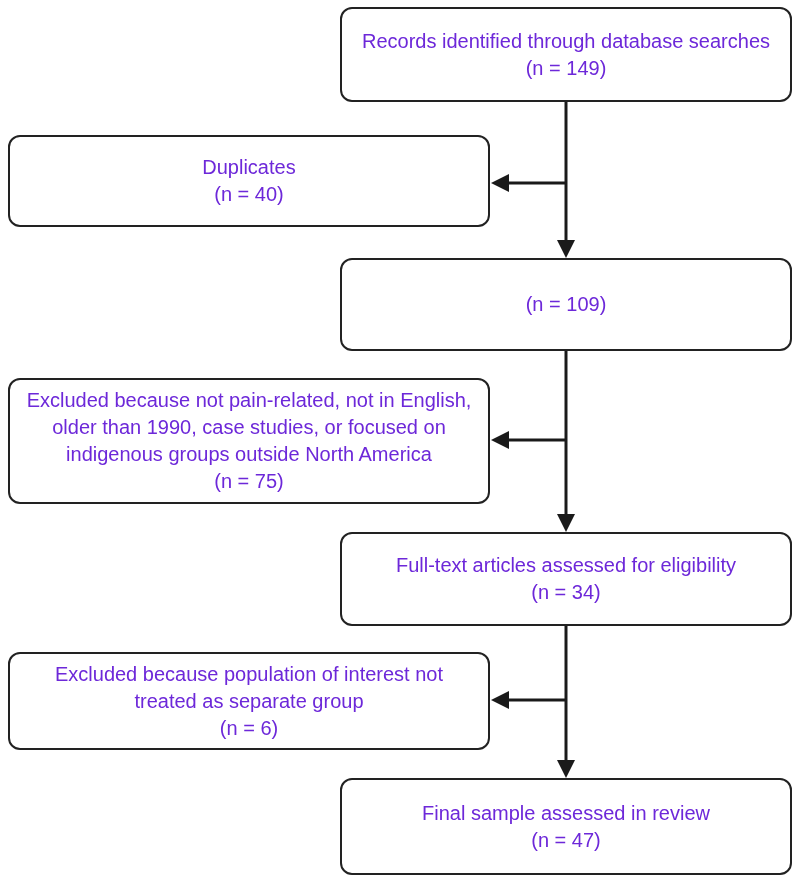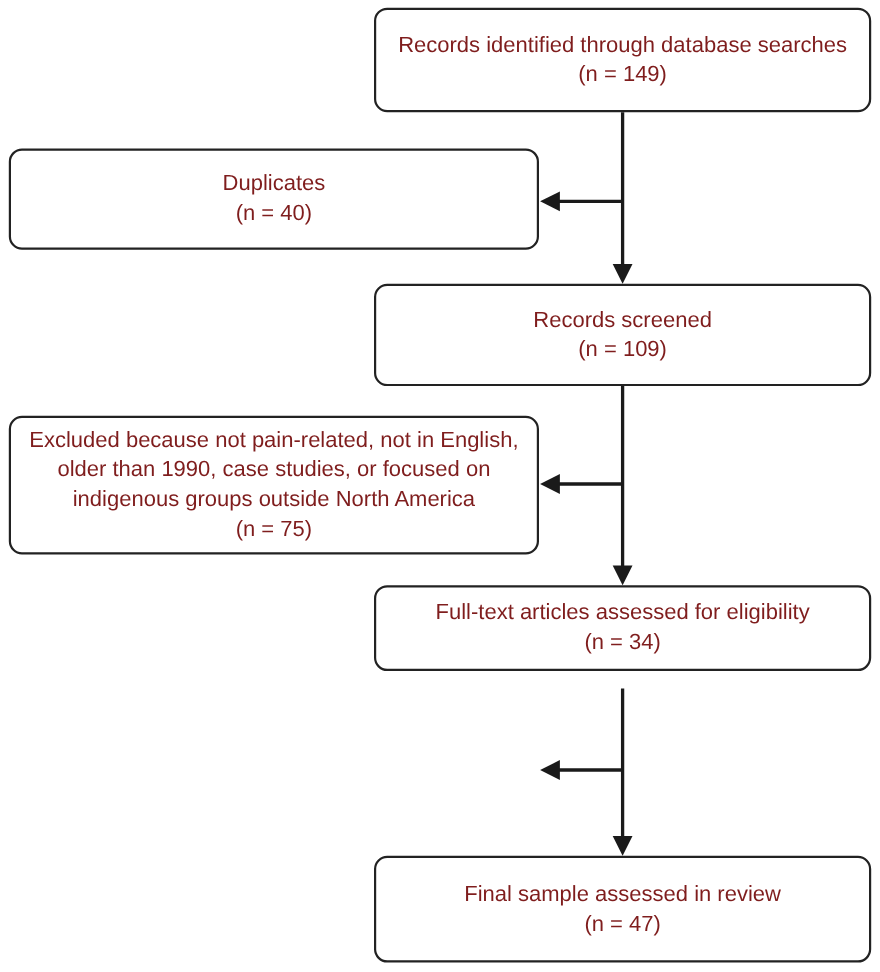--- a/index.html
+++ b/index.html
@@ -6,21 +6,21 @@
     margin: 0;
     padding: 0;
     background: #ffffff;
   }
   #canvas {
     position: relative;
     width: 800px;
     height: 884px;
     background: #ffffff;
     font-family: "Liberation Sans", sans-serif;
-    color: #7f1d1d;
+    color: #6d28d9;
     overflow: hidden;
   }
   #connectors {
     position: absolute;
     left: 0;
     top: 0;
     width: 800px;
     height: 884px;
     pointer-events: none;
   }
@@ -37,21 +37,21 @@
     text-align: center;
     font-size: 20px;
     line-height: 27px;
     padding: 2px 12px;
   }
   .node .count {
   }
   
   .n-identified { left: 340px; top: 7px;   width: 452px; height: 95px; }
   .n-screened   { left: 340px; top: 258px; width: 452px; height: 93px; }
-  .n-fulltext   { left: 340px; top: 532px; width: 452px; height: 78px; }
+  .n-fulltext   { left: 340px; top: 532px; width: 452px; height: 94px; }
   .n-final      { left: 340px; top: 778px; width: 452px; height: 97px; }
   
   .n-duplicates { left: 8px; top: 135px; width: 482px; height: 92px; }
   .n-excl1      { left: 8px; top: 378px; width: 482px; height: 126px; }
   .n-excl2      { left: 8px; top: 652px; width: 482px; height: 98px; }
 </style>
 </head>
 <body>
 
 <div id="canvas">
@@ -93,33 +93,36 @@
     <div class="label">Records identified through database searches</div>
     <div class="count">(n = 149)</div>
   </div>
 
   <div class="node n-duplicates">
     <div class="label">Duplicates</div>
     <div class="count">(n = 40)</div>
   </div>
 
   <div class="node n-screened">
-    <div class="label">Records screened</div>
     <div class="count">(n = 109)</div>
   </div>
 
   <div class="node n-excl1">
     <div class="label">Excluded because not pain-related, not in English, older than 1990, case studies, or focused on indigenous groups outside North America</div>
     <div class="count">(n = 75)</div>
   </div>
 
   <div class="node n-fulltext">
     <div class="label">Full-text articles assessed for eligibility</div>
     <div class="count">(n = 34)</div>
   </div>
 
+  <div class="node n-excl2">
+    <div class="label">Excluded because population of interest not treated as separate group</div>
+    <div class="count">(n = 6)</div>
+  </div>
 
   <div class="node n-final">
     <div class="label">Final sample assessed in review</div>
     <div class="count">(n = 47)</div>
   </div>
 
 </div>
 
 </body></html>

